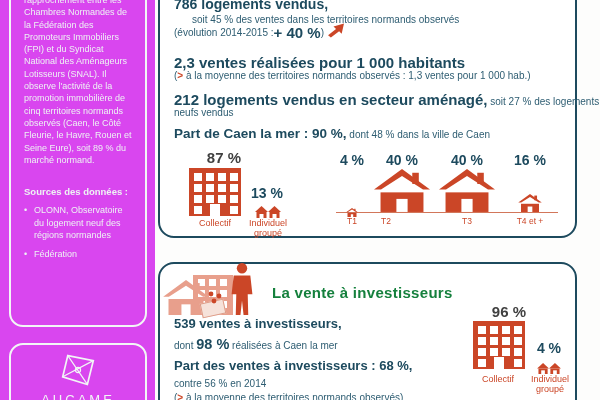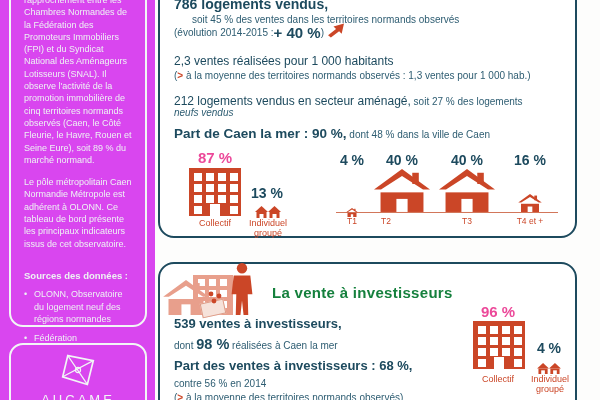--- a/index.html
+++ b/index.html
@@ -20,39 +20,38 @@
   .aucame-title{font-size:13px;letter-spacing:3px;font-weight:normal;margin-top:1px;}
   
   .panel{background:#ffffff;border:2px solid #1d4a5e;border-radius:16px;box-sizing:border-box;}
   .panel1{left:158px;top:-36px;width:419px;height:274px;}
   .panel2{left:158px;top:262px;width:419px;height:170px;}
   .tblue{color:#1d4a5e;}
   .treg{color:#2e5d72;}
   .torange{color:#cb4627;}
   .headline{font-size:14px;font-weight:bold;}
   .smalltext{font-size:10px;}
-  .boldline{font-size:12px;font-weight:normal;}
+  .boldline{font-size:15px;font-weight:bold;}
   .bigpct{font-size:15px;font-weight:bold;line-height:1;}
   .evo-row{display:flex;align-items:center;gap:0;}
-  .pct-value{font-size:15px;font-weight:bold;color:#ec4899;text-align:center;}
+  .pct-value{font-size:15px;font-weight:bold;color:#404040;text-align:right;}
   .pct-value-sm{font-size:14px;font-weight:bold;color:#1d4a5e;text-align:center;}
   .icon-label{font-size:9px;color:#cb4627;text-align:center;line-height:10px;}
   .t-label{font-size:8.5px;color:#cb4627;text-align:center;}
   .baseline-row{height:1px;background:#d2765a;}
   .inv-title{font-size:15px;font-weight:bold;color:#15803d;letter-spacing:.3px;}
   .envelope{background:#f6e2da;border:1px solid #dd9a85;transform:rotate(-12deg);}
 </style>
 </head>
 <body>
 
 <div class="abs sidebar">
 
   <div class="abs side-box side-box1">
     <p>rapprochement entre les Chambres Normandes de la Fédération des Promoteurs Immobiliers (FPI) et du Syndicat National des Aménageurs Lotisseurs (SNAL). Il observe l'activité de la promotion immobilière de cinq territoires normands observés (Caen, le Côté Fleurie, le Havre, Rouen et Seine Eure), soit 89 % du marché normand.</p>
-    <p>Le pôle métropolitain Caen Normandie Métropole est adhérent à OLONN. Ce tableau de bord présente les principaux indicateurs issus de cet observatoire.</p>
     <div class="src-head">Sources des données :</div>
     <div class="src-item">
       <span class="bullet">•</span>
       <span>OLONN, Observatoire du logement neuf des régions normandes</span>
     </div>
     <div class="src-item">
       <span class="bullet">•</span>
       <span>Fédération</span>
     </div>
   </div>
@@ -87,21 +86,21 @@
   </div>
 
   <div class="abs boldline tblue" style="left:14px;top:88px;">2,3 ventes réalisées pour 1 000 habitants</div>
   <div class="abs smalltext treg" style="left:14px;top:104px;">
     <span>(</span><span class="torange" style="font-weight:bold;">&gt;</span><span> à la moyenne des territoires normands observés : 1,3 ventes pour 1 000 hab.)</span>
   </div>
 
   <div class="abs" style="left:14px;top:125px;white-space:nowrap;">
     <span class="boldline tblue">212 logements vendus en secteur aménagé,</span><span class="smalltext treg"> soit 27 % des logements</span>
   </div>
-  <div class="abs smalltext treg" style="left:14px;top:141px;font-style:italic;">neufs vendus</div>
+  <div class="abs smalltext treg" style="left:14px;top:141px;">neufs vendus</div>
 
   <div class="abs" style="left:14px;top:158px;white-space:nowrap;">
     <span class="tblue" style="font-size:13.5px;font-weight:bold;">Part de Caen la mer : 90 %,</span><span class="smalltext treg"> dont 48 % dans la ville de Caen</span>
   </div>
 
   <div class="abs pct-value" style="left:29px;top:183px;width:52px;">87 %</div>
   <div class="abs" style="left:29px;top:202px;">
     <svg width="52" height="48" viewBox="0 0 52 48">
       <rect width="52" height="48" fill="#cb4627"></rect>
       <g fill="#ffffff">

